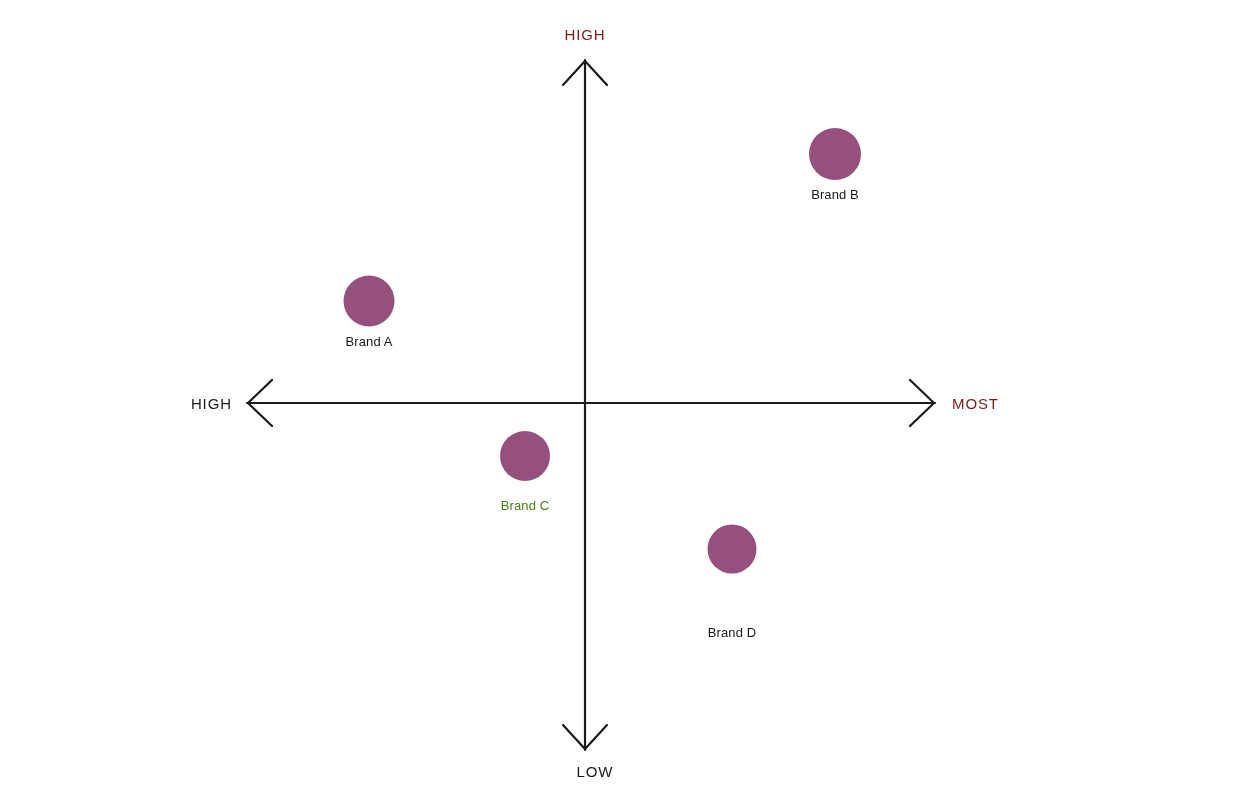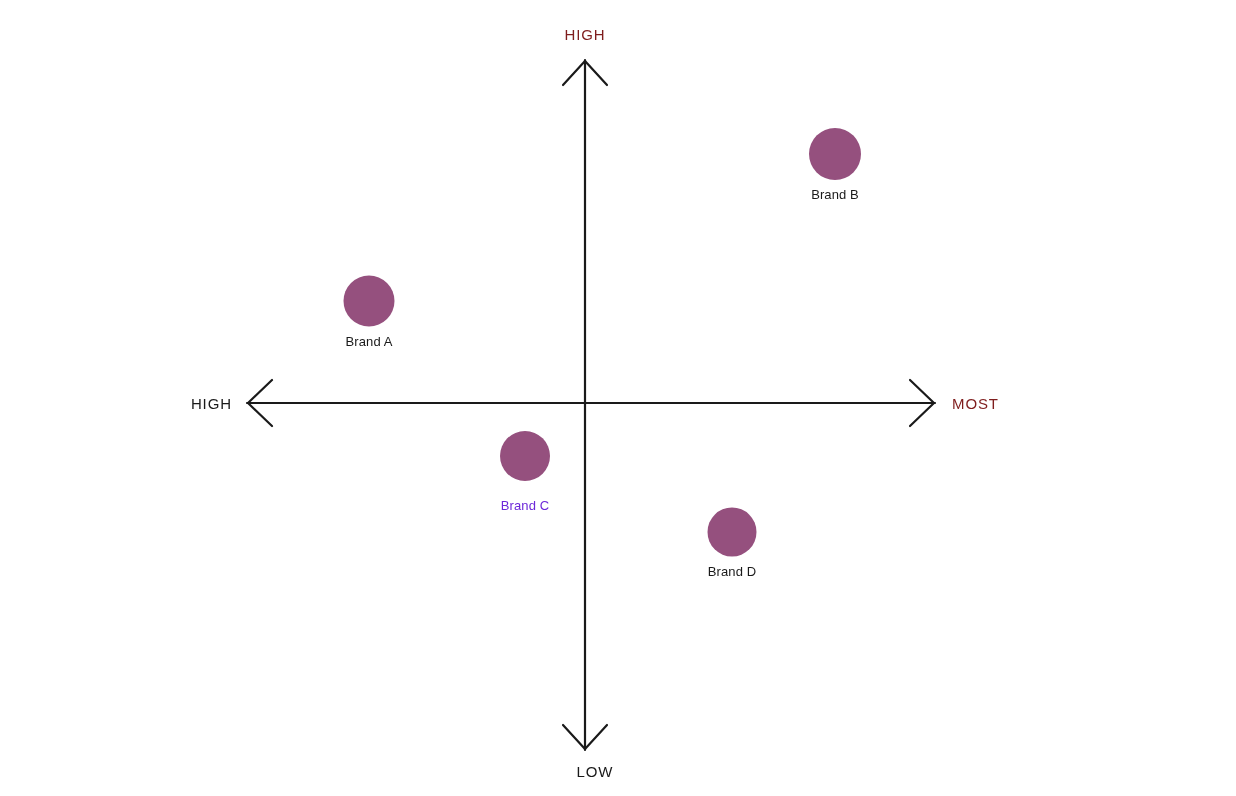--- a/index.html
+++ b/index.html
@@ -97,21 +97,21 @@
     <span class="bubble-label" style="color: rgb(26, 26, 26);">Brand A</span>
   </div>
 
   <div class="bubble-group" style="left: 835px; top: 154px; transform: translate(-50%, -26px);">
     <span class="bubble-dot" style="width: 52px; height: 52px; background: rgb(149, 80, 126);"></span>
     <span class="bubble-label" style="color: rgb(26, 26, 26);">Brand B</span>
   </div>
 
   <div class="bubble-group" style="left: 525px; top: 456px; transform: translate(-50%, -25px);">
     <span class="bubble-dot" style="width: 50px; height: 50px; background: rgb(149, 80, 126);"></span>
-    <span class="bubble-label" style="color: #6d28d9; margin-top: 18px;">Brand C</span>
+    <span class="bubble-label" style="color: #4d7c0f; margin-top: 18px;">Brand C</span>
   </div>
 
-  <div class="bubble-group" style="left: 732px; top: 532px; transform: translate(-50%, -24.5px);">
+  <div class="bubble-group" style="left: 732px; top: 549px; transform: translate(-50%, -24.5px); gap: 44px;">
     <span class="bubble-dot" style="width: 49px; height: 49px; background: rgb(149, 80, 126);"></span>
     <span class="bubble-label" style="color: rgb(26, 26, 26);">Brand D</span>
   </div>
 
 </div>
 
 </body></html>

